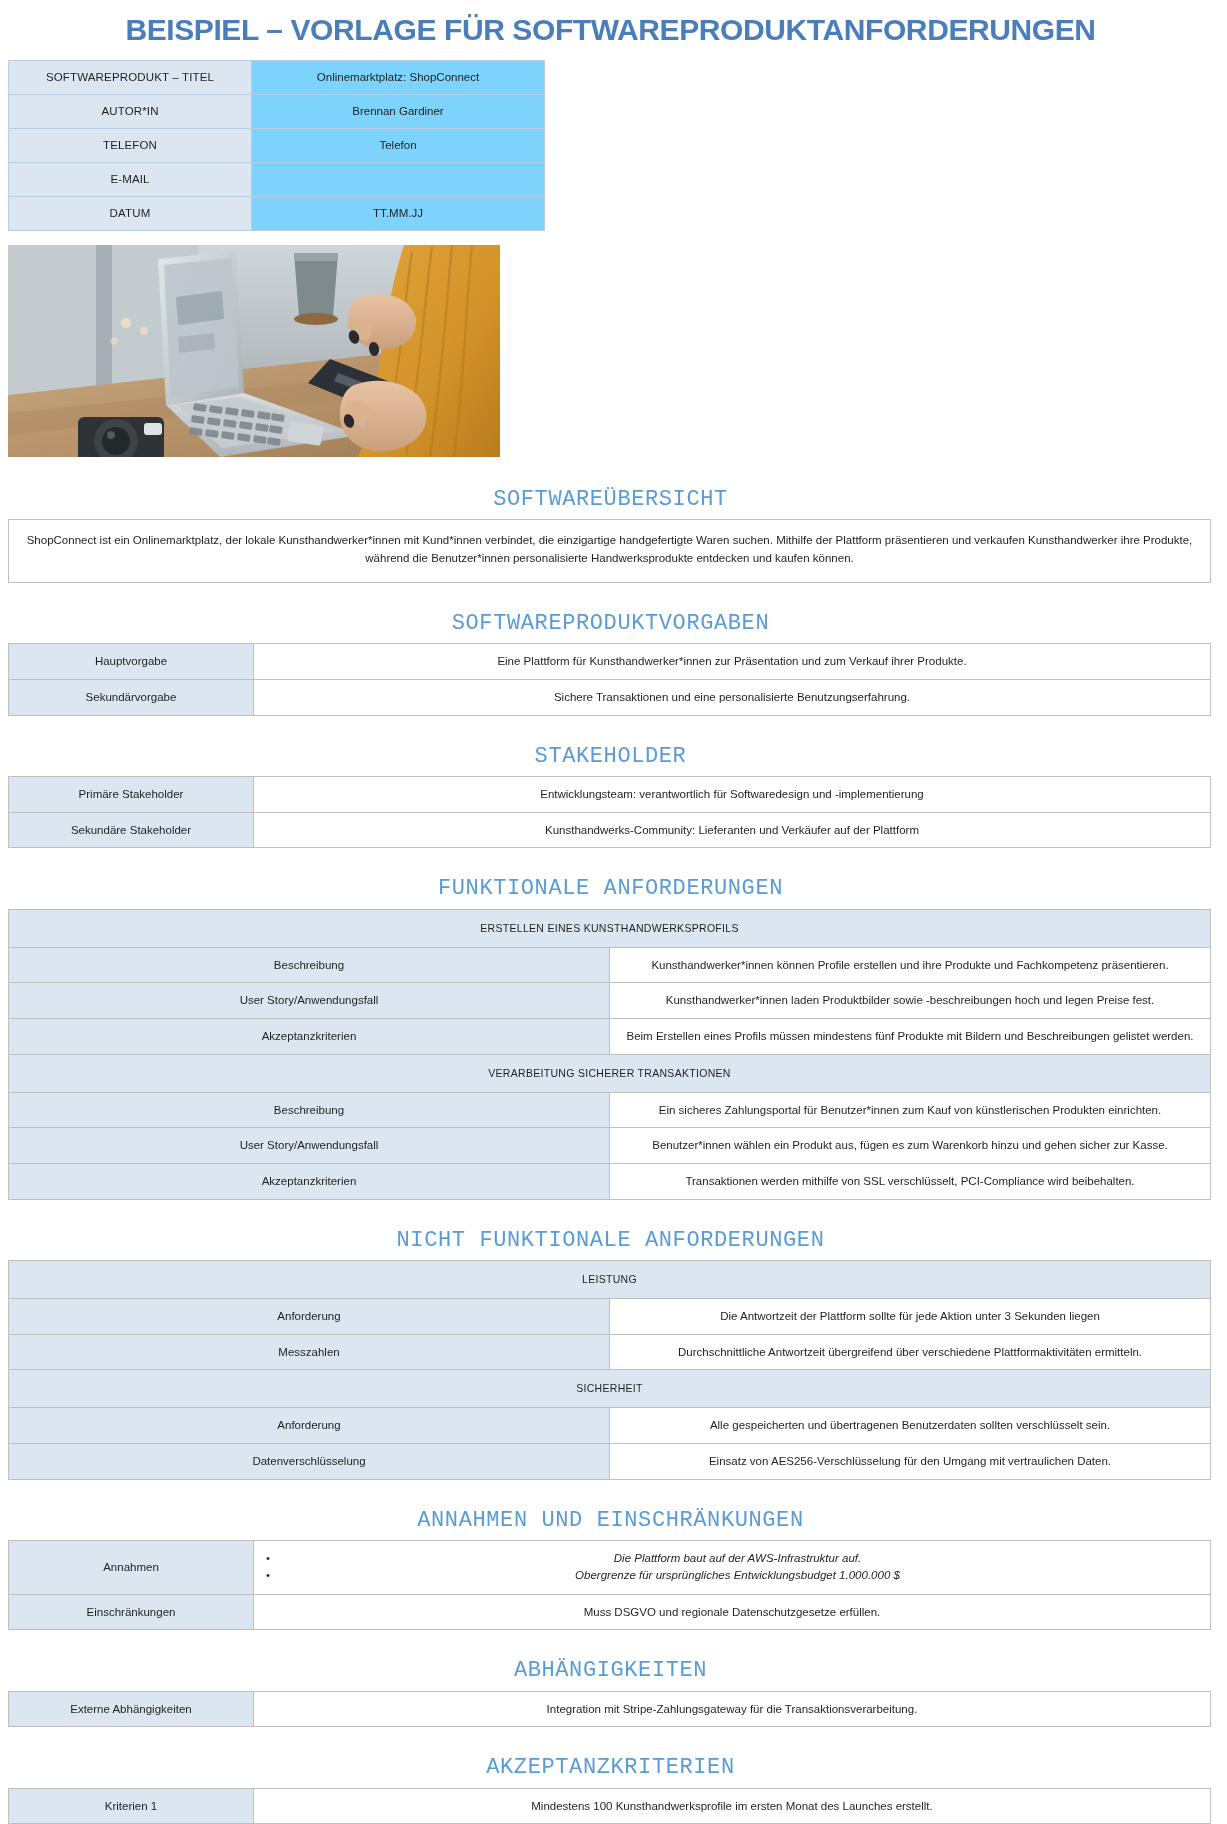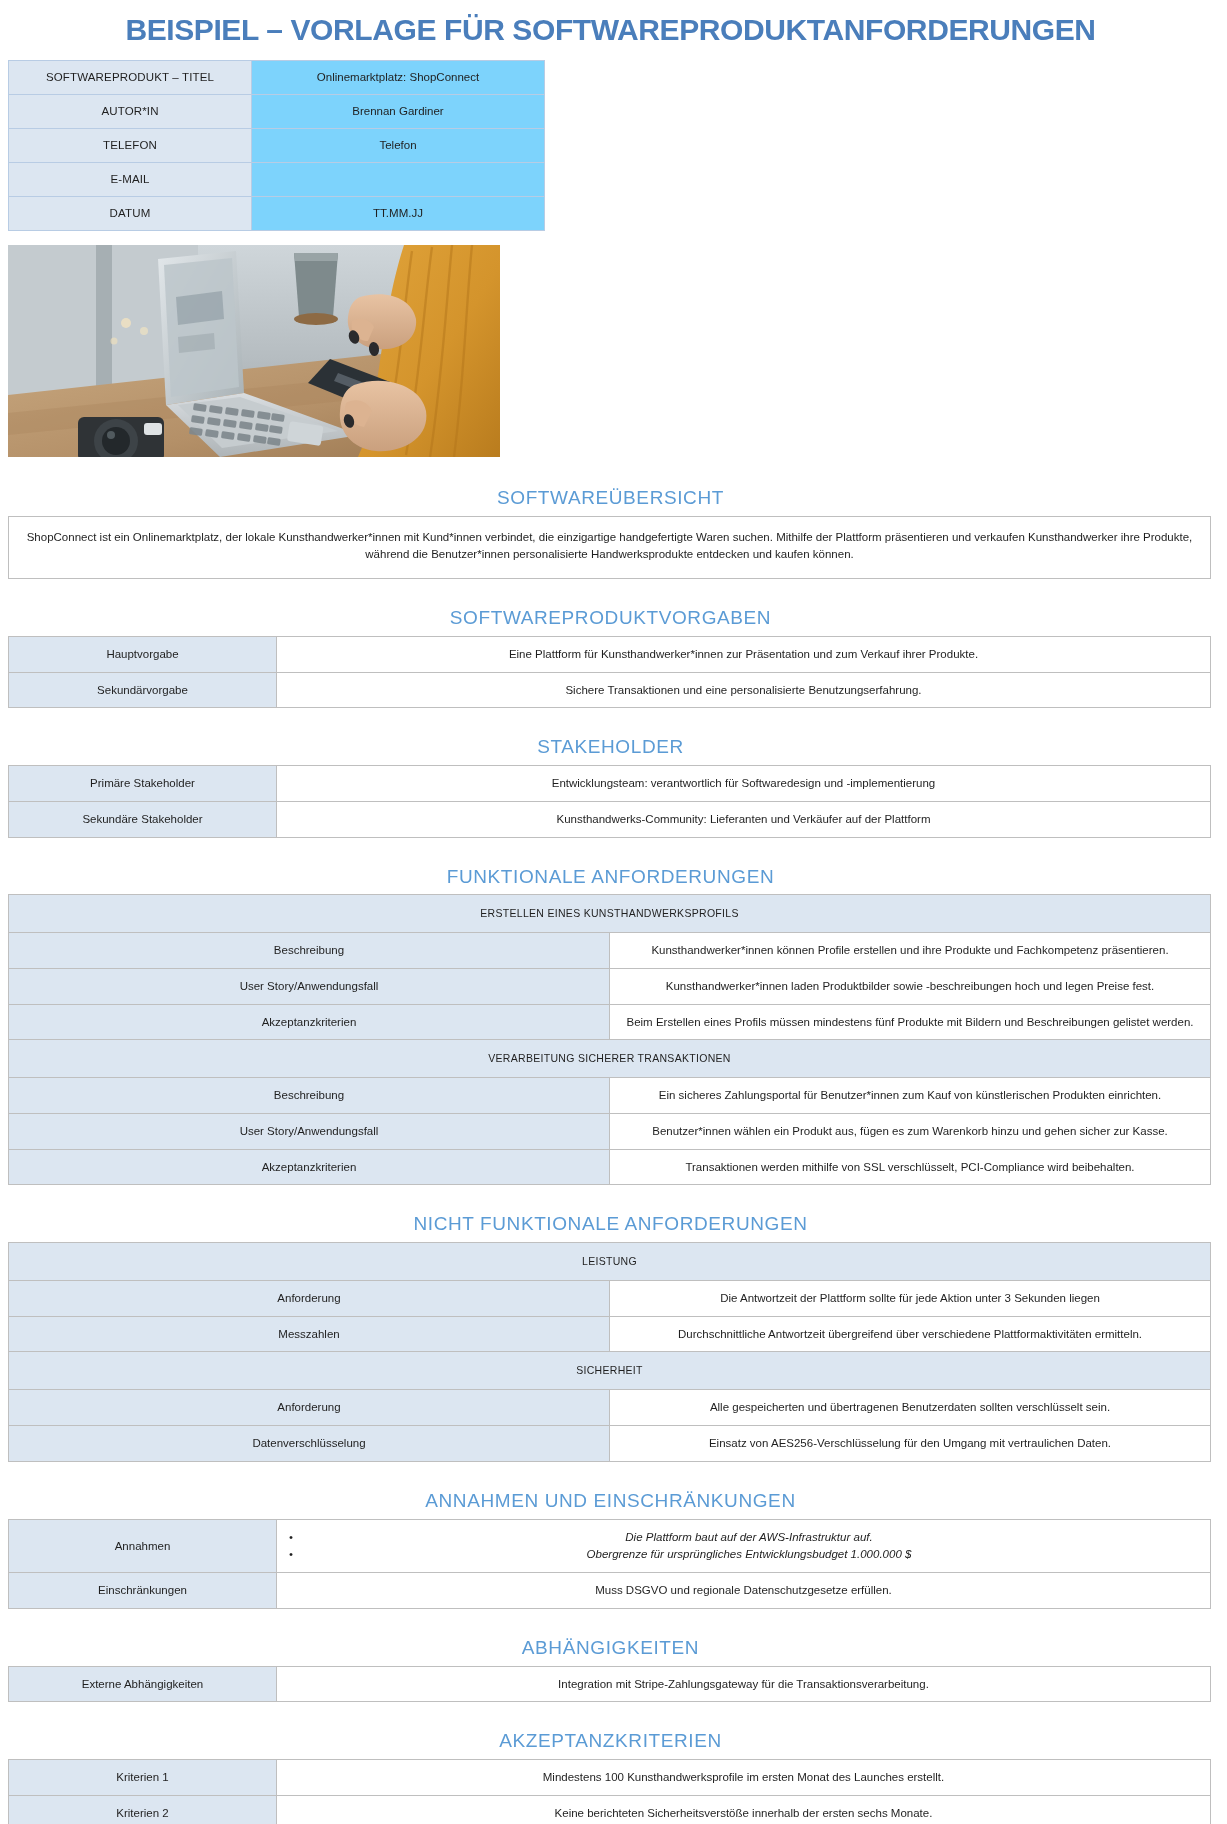--- a/index.html
+++ b/index.html
@@ -70,45 +70,46 @@
     height: 212px;
     position: relative;
     overflow: hidden;
     background: #b9b2a6;
     flex: 0 0 auto;
   }
   .photo svg { display: block; width: 100%; height: 100%; }
 
   
   .section-h {
-    font-size: 19px;
+    font-size: 22px;
     color: #5b9bd5;
     font-weight: normal;
     letter-spacing: 0.6px;
     margin: 0 0 6px 2px;
     line-height: 1.2;
+    font-family: Liberation Mono, monospace;
   }
   .section { margin-bottom: 28px; }
 
   
   .dt {
     border-collapse: collapse;
     width: 100%;
     table-layout: fixed;
   }
   .dt td {
     border: 1px solid #bfbfbf;
     padding: 9px 12px;
     font-size: 11.5px;
     vertical-align: middle;
     line-height: 1.45;
     color: #1f1f1f;
   }
   .dt td.k {
-    width: 268px;
+    width: 245px;
     background: #dce6f1;
     border-color: #bfbfbf;
   }
   .dt td.v { background: #ffffff; }
   .dt tr.grouphead td {
     background: #dce6f1;
     font-size: 10.5px;
     letter-spacing: 0.3px;
     padding: 10px 12px;
     height: 38px;

